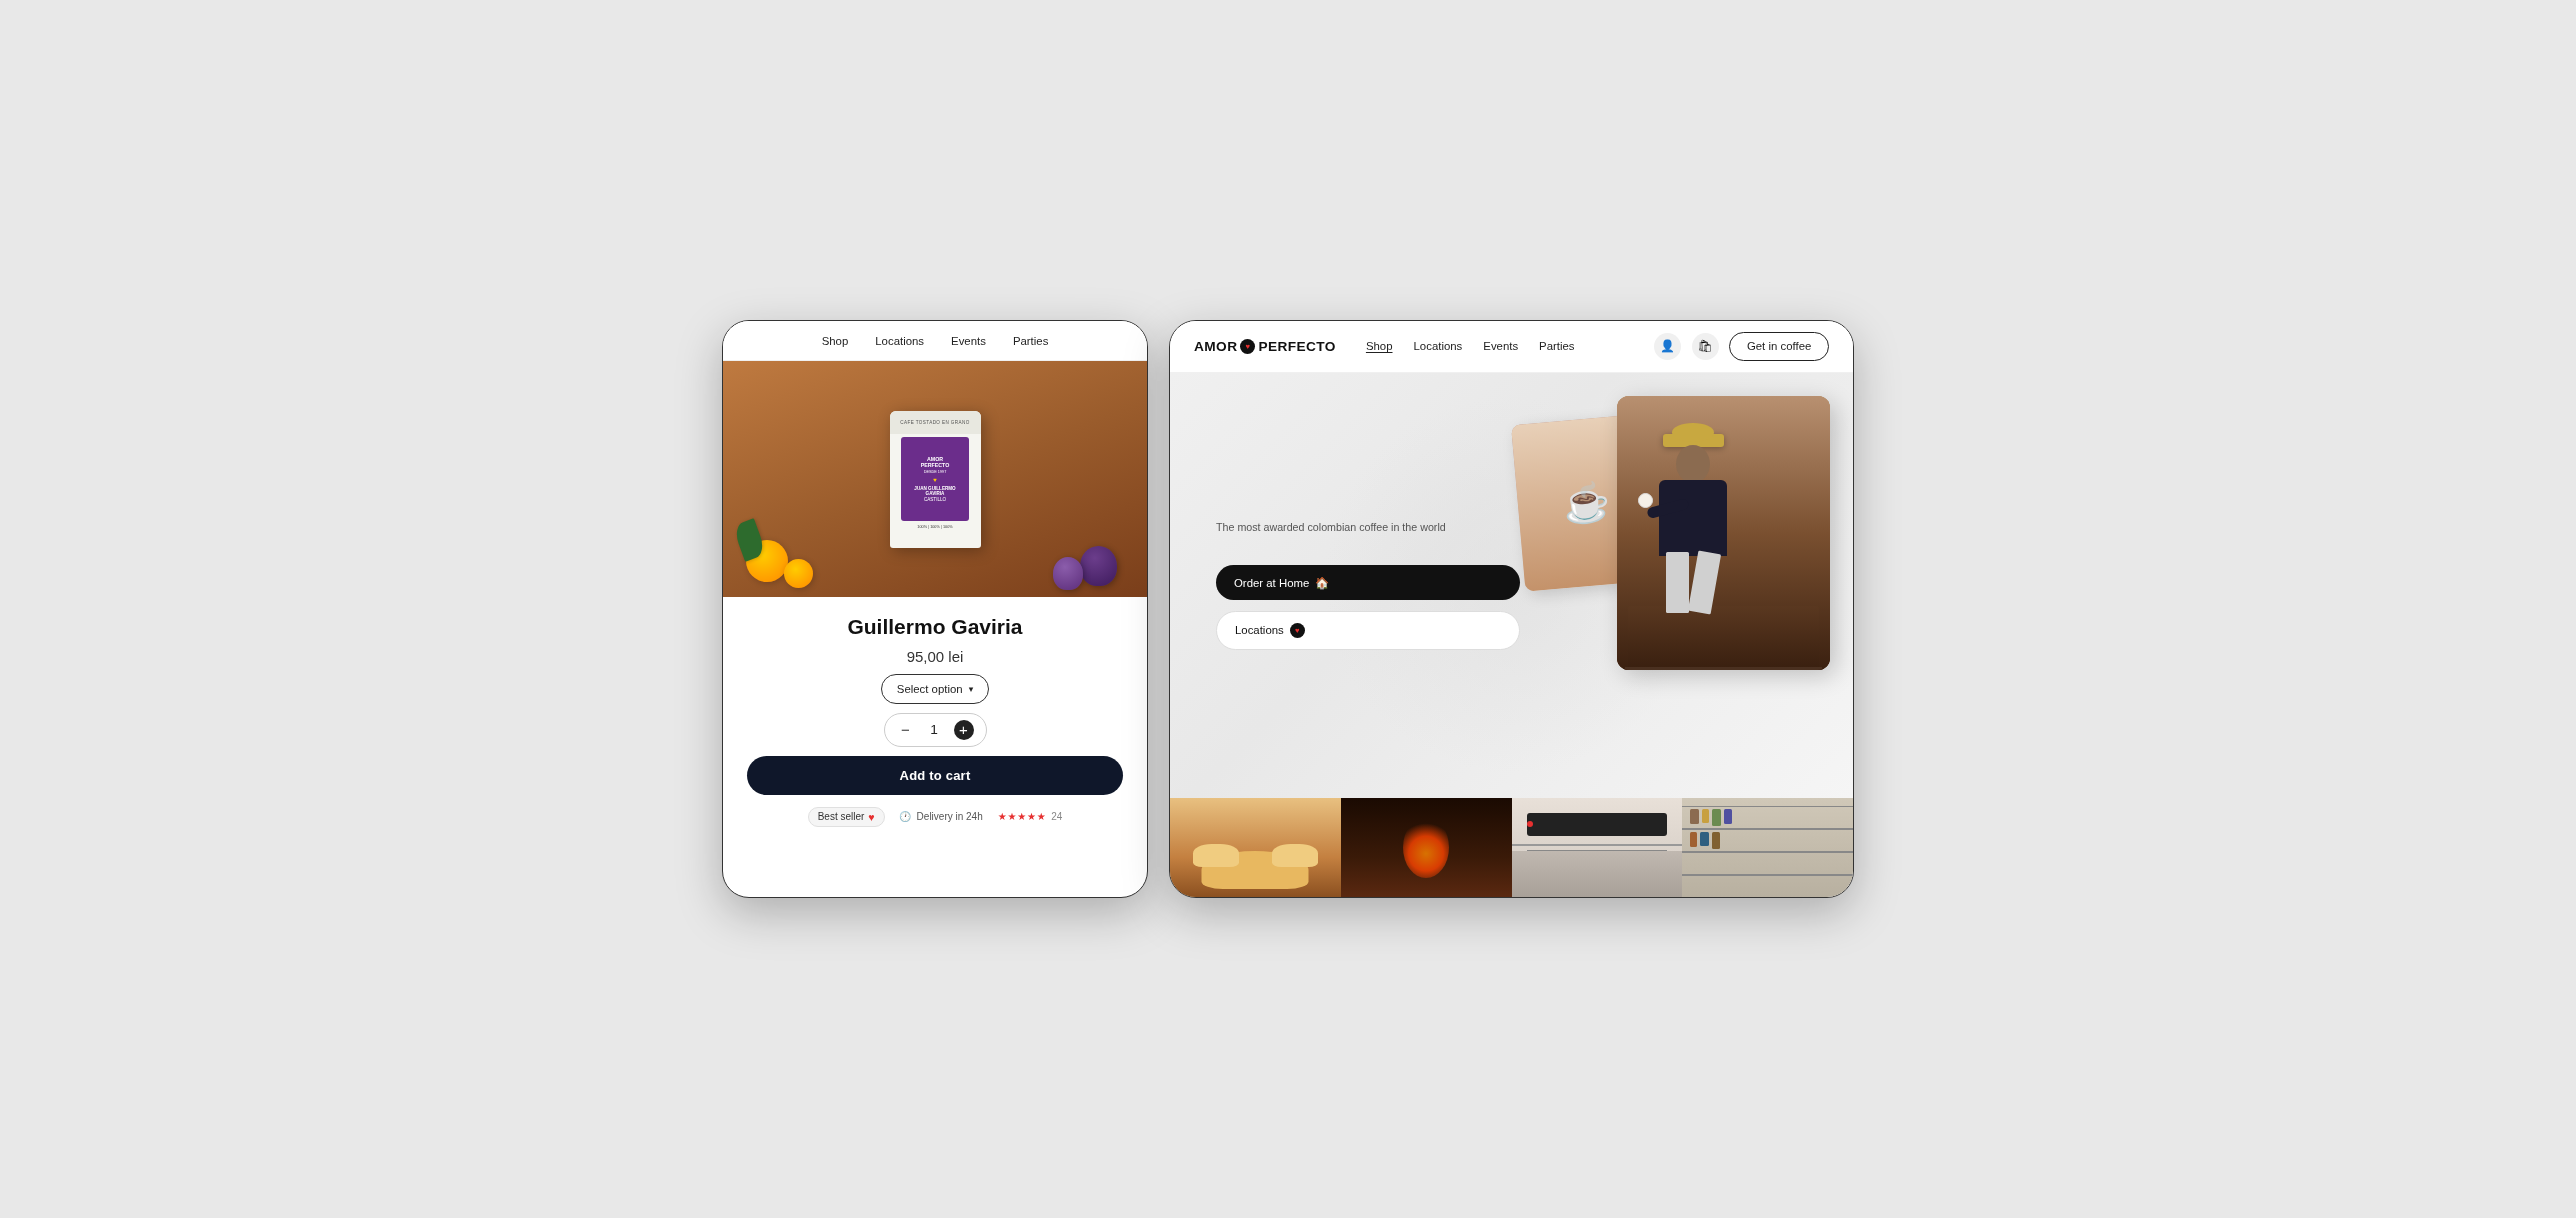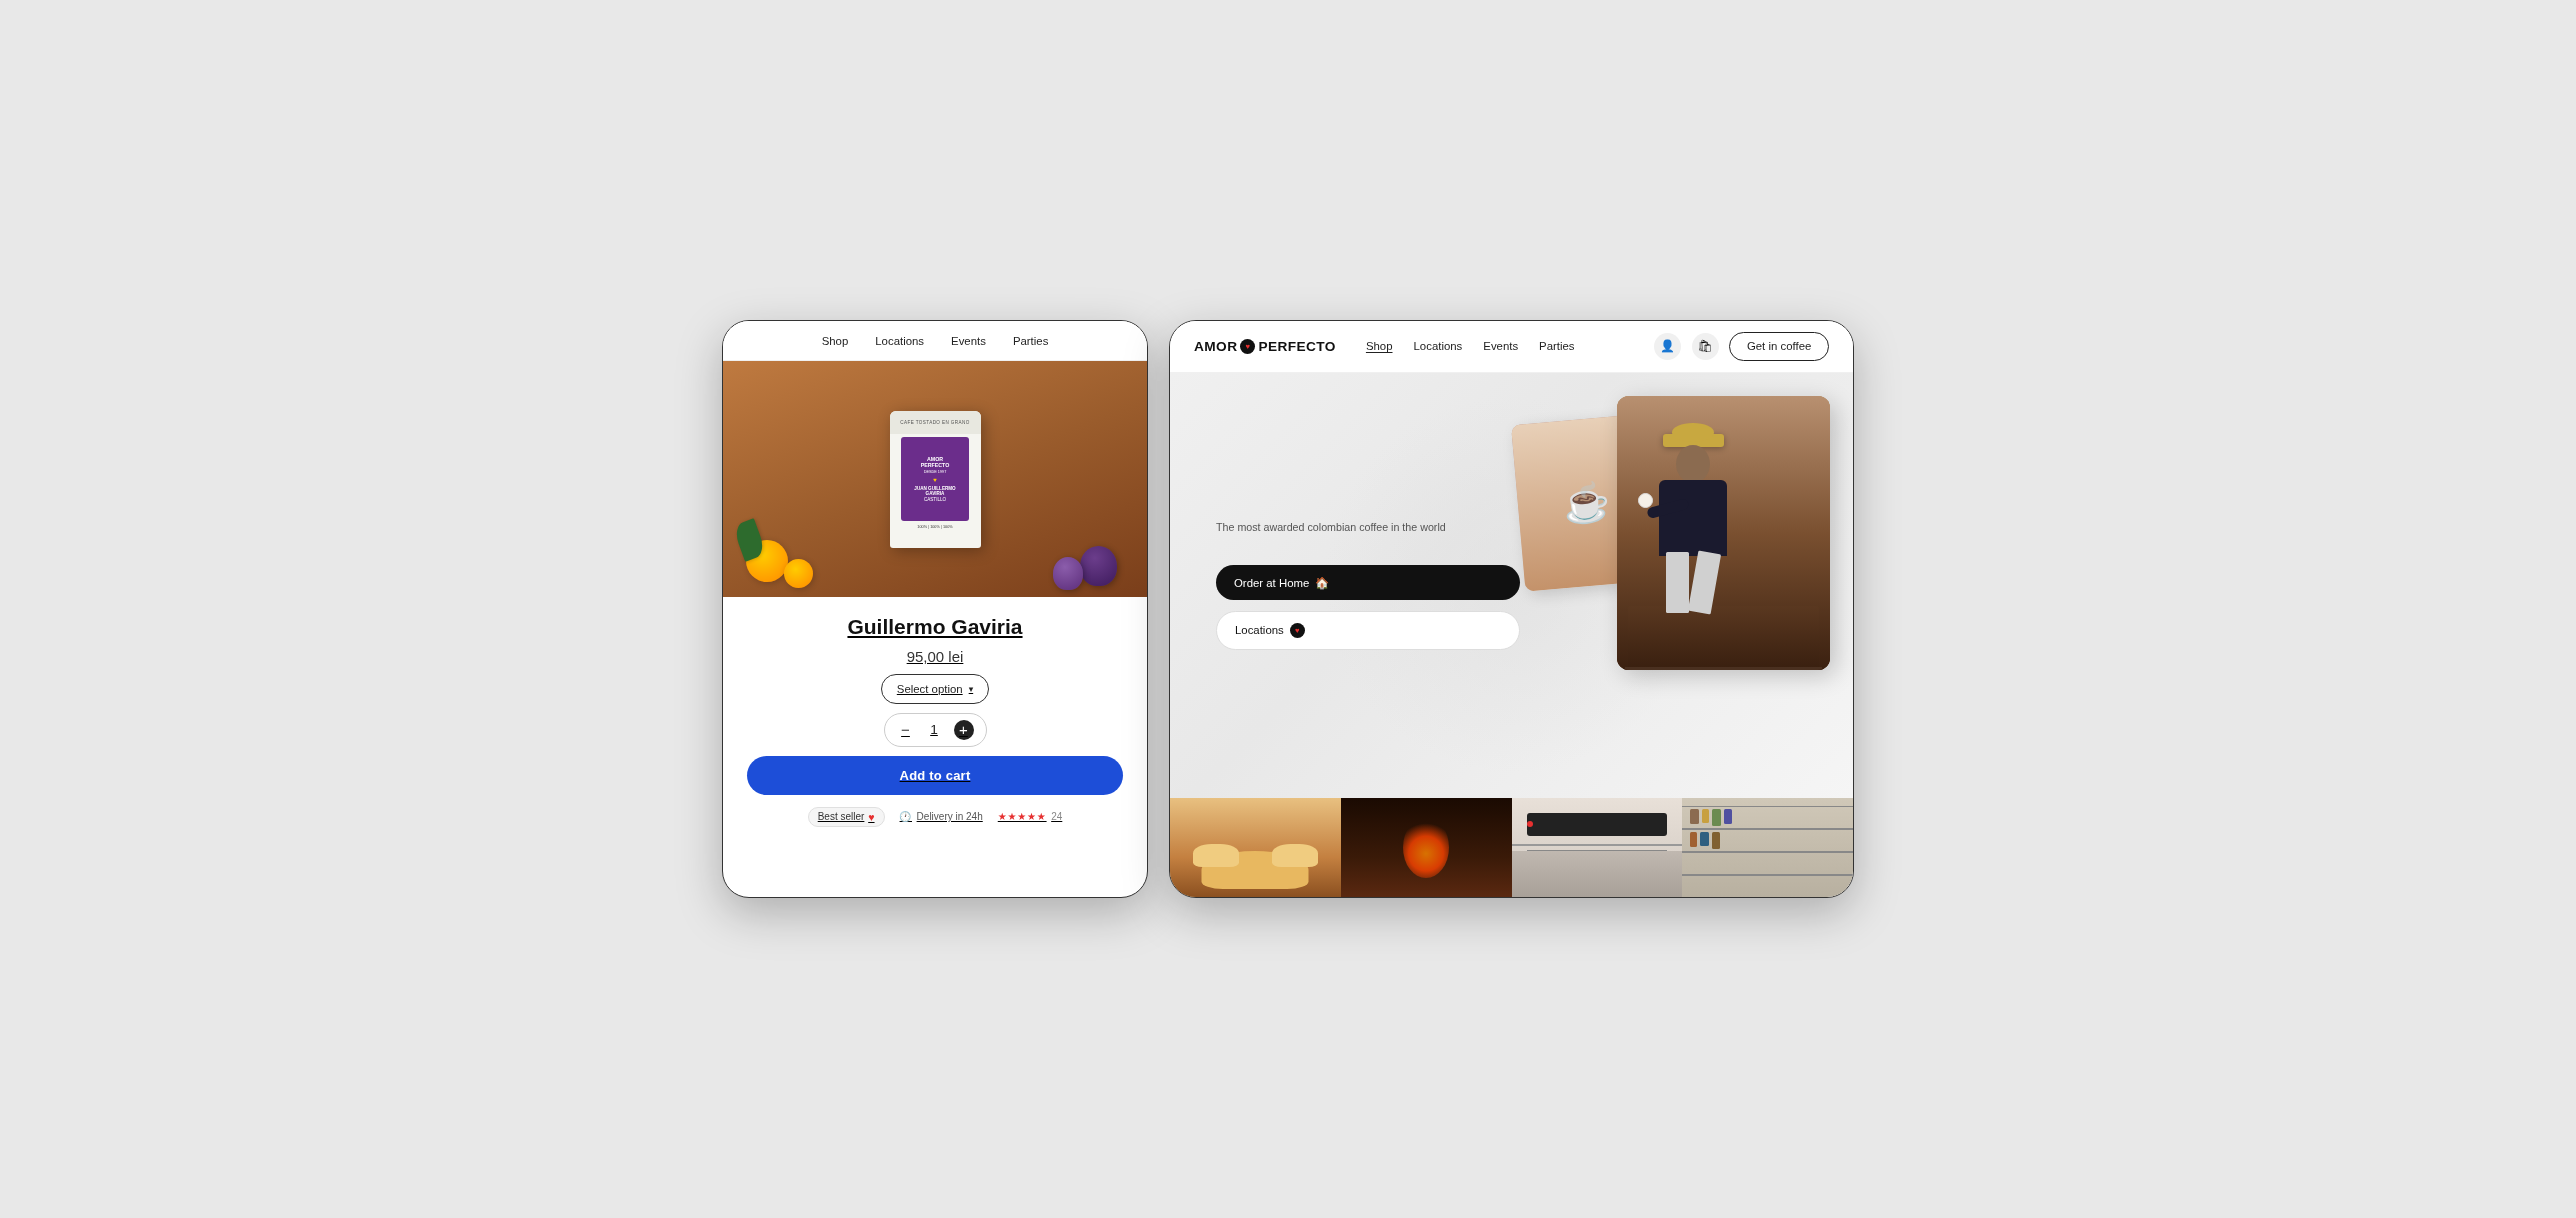--- a/index.html
+++ b/index.html
@@ -170,21 +170,20 @@
       box-shadow: 0.8px 0.8px 3.8px rgba(0,0,0,0.2);
     }
 
     .tablet-left .product-info {
       flex: 1;
       display: flex;
       flex-direction: column;
       align-items: center;
       padding: 18px 24px;
       gap: 9px;
-      text-decoration: underline;
     }
     .product-name {
       font-size: 21px;
       font-weight: 700;
       color: #111;
       text-align: center;
     }
     .product-price {
       font-size: 15px;
       color: #333;
@@ -233,21 +232,21 @@
       height: 20px;
     }
     .qty-value {
       font-size: 13.7px;
       font-weight: 500;
       color: #222;
       min-width: 15px;
       text-align: center;
     }
     .add-to-cart-btn {
-      background: #1d4ed8;
+      background: #0f172a;
       color: #fff;
       border: none;
       border-radius: 21px;
       padding: 12px 0;
       width: 100%;
       font-size: 13px;
       font-weight: 600;
       cursor: pointer;
       letter-spacing: 0.2px;
     }

